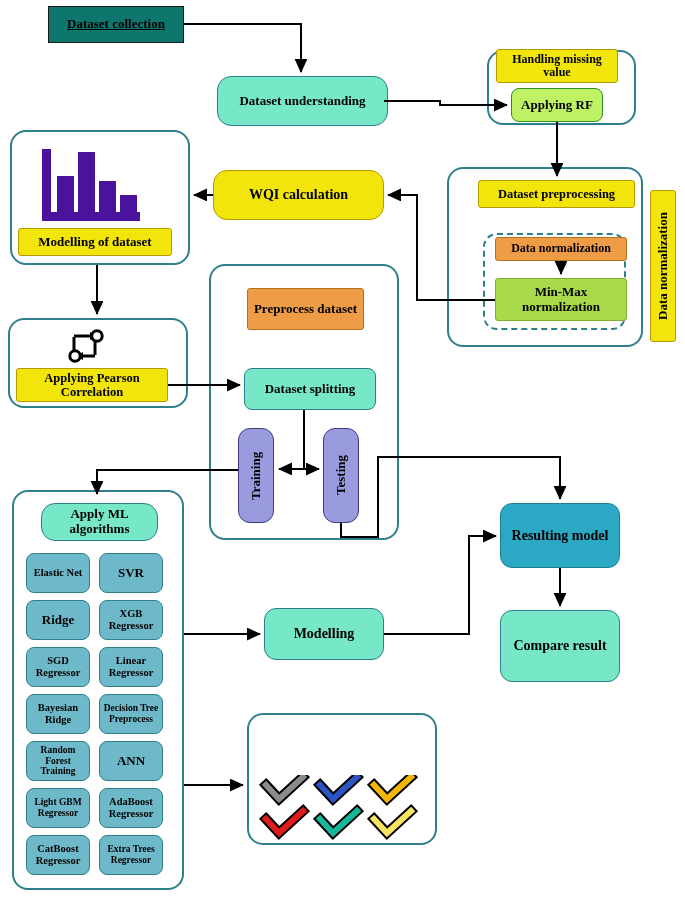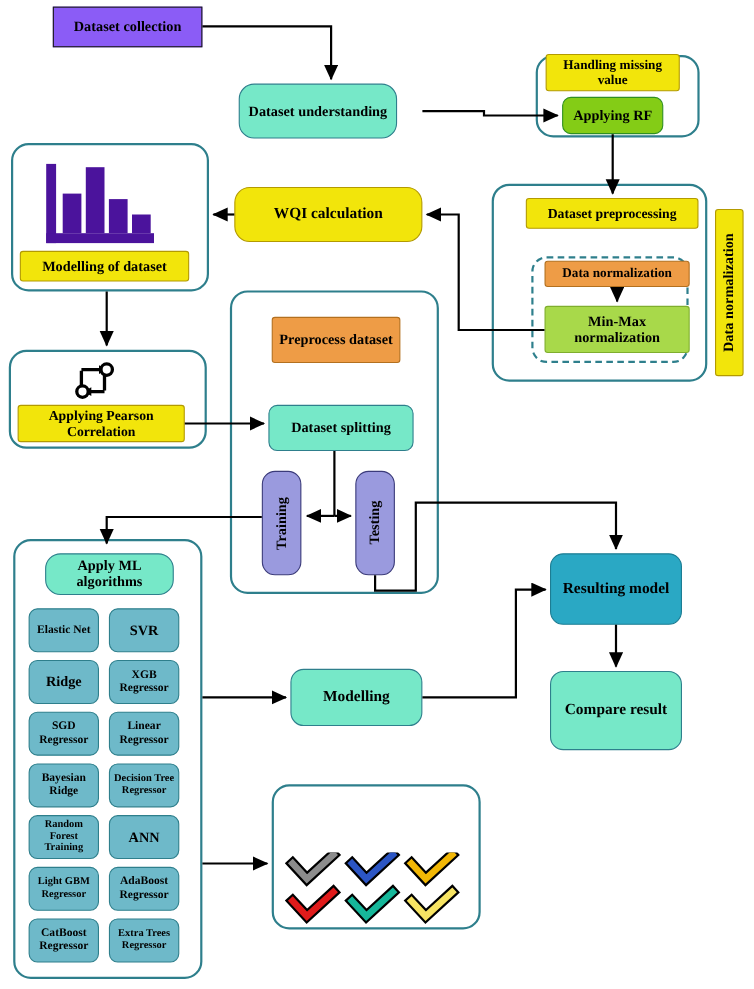--- a/index.html
+++ b/index.html
@@ -31,26 +31,26 @@
   }
   .dashed{
     position:absolute;
     box-sizing:border-box;
     background:transparent;
     border:2px dashed #2e7f8c;
     border-radius:14px;
     z-index:2;
   }
   
-  .salmon   {background:#8b5cf6;border:1.5px solid #1a1a1a;border-radius:0;}
+  .salmon   {background:#0f766e;border:1.5px solid #1a1a1a;border-radius:0;text-decoration:underline;}
   .aqua     {background:#76e8c8;border:1.5px solid #2e7f8c;border-radius:14px;}
   .aqua-sq  {background:#76e8c8;border:1.5px solid #2e7f8c;border-radius:8px;}
   .yellow   {background:#f2e50b;border:1.5px solid #b39a00;border-radius:3px;}
   .yellow-r {background:#f2e50b;border:1.5px solid #b39a00;border-radius:14px;}
-  .green    {background:#84cc16;border:1.5px solid #2f8f22;border-radius:8px;}
+  .green    {background:#bef264;border:1.5px solid #2f8f22;border-radius:8px;}
   .ygreen   {background:#a8d94a;border:1.5px solid #7fae2d;border-radius:3px;}
   .orange   {background:#ee9c46;border:1.5px solid #b3701f;border-radius:3px;}
   .orange-l {background:#f6c38a;border:1.5px solid #b3801f;border-radius:3px;}
   .purple   {background:#9a9ade;border:1.5px solid #3b3b7a;border-radius:12px;}
   .steel    {background:#6eb9c9;border:1.5px solid #2e7f8c;border-radius:12px;}
   .teal-dk  {background:#2aa8c4;border:1.5px solid #1d7d93;border-radius:12px;}
   .mint     {background:#76e8c8;border:1.5px solid #2e7f8c;border-radius:12px;}
   .vert{
     writing-mode:vertical-rl;
     transform:rotate(180deg);
@@ -79,21 +79,21 @@
   <div class="shell" style="left:8px;top:318px;width:180px;height:90px;"></div>
 
   <div class="shell" style="left:209px;top:264px;width:190px;height:276px;"></div>
 
   <div class="shell" style="left:12px;top:490px;width:172px;height:400px;"></div>
 
   <div class="shell" style="left:247px;top:713px;width:190px;height:132px;"></div>
 
   <div class="node salmon" style="left:48px;top:6px;width:136px;height:37px;font-size:13px;">Dataset collection</div>
 
-  <div class="node aqua" style="left:217px;top:76px;width:144px;height:50px;font-size:13px;">Dataset understanding</div>
+  <div class="node aqua" style="left:217px;top:76px;width:171px;height:50px;font-size:13px;">Dataset understanding</div>
 
   <div class="node yellow" style="left:496px;top:49px;width:122px;height:34px;font-size:12px;padding:2px 3px;">Handling missing value</div>
 
   <div class="node green" style="left:511px;top:88px;width:92px;height:34px;font-size:13px;">Applying RF</div>
 
   <div class="node yellow" style="left:478px;top:180px;width:157px;height:28px;font-size:12.5px;">Dataset preprocessing</div>
 
   <div class="node orange" style="left:495px;top:237px;width:132px;height:24px;font-size:12px;">Data normalization</div>
 
   <div class="node ygreen" style="left:495px;top:278px;width:132px;height:43px;font-size:13px;">Min-Max normalization</div>
@@ -137,21 +137,21 @@
   <div class="node aqua" style="left:41px;top:503px;width:117px;height:38px;font-size:13px;">Apply ML algorithms</div>
 
   <div id="ml-grid" style="position:absolute;left:26px;top:553px;width:146px;height:330px;z-index:3;">
       <div class="node steel" style="left: 0px; top: 0px; width: 64px; height: 40px; font-size: 10.5px; padding: 4px 2px; border-radius: 8px;">Elastic Net</div>
       <div class="node steel" style="left: 73px; top: 0px; width: 64px; height: 40px; font-size: 13px; padding: 0px 2px; border-radius: 8px;">SVR</div>
       <div class="node steel" style="left: 0px; top: 47px; width: 64px; height: 40px; font-size: 13px; padding: 0px 2px; border-radius: 8px;">Ridge</div>
       <div class="node steel" style="left: 73px; top: 47px; width: 64px; height: 40px; font-size: 10.5px; padding: 0px 2px; border-radius: 8px;">XGB Regressor</div>
       <div class="node steel" style="left: 0px; top: 94px; width: 64px; height: 40px; font-size: 10.5px; padding: 0px 2px; border-radius: 8px;">SGD Regressor</div>
       <div class="node steel" style="left: 73px; top: 94px; width: 64px; height: 40px; font-size: 10.5px; padding: 0px 2px; border-radius: 8px;">Linear Regressor</div>
       <div class="node steel" style="left: 0px; top: 141px; width: 64px; height: 40px; font-size: 10.5px; padding: 0px 2px; border-radius: 8px;">Bayesian Ridge</div>
-      <div class="node steel" style="left: 73px; top: 141px; width: 64px; height: 40px; font-size: 9.5px; padding: 0px 2px; border-radius: 8px;">Decision Tree Regressor</div>
+      <div class="node steel" style="left: 73px; top: 141px; width: 64px; height: 40px; font-size: 9.5px; padding: 0px 2px; border-radius: 8px;">Decision Tree Preprocess</div>
       <div class="node steel" style="left: 0px; top: 188px; width: 64px; height: 40px; font-size: 9.5px; padding: 0px 2px; border-radius: 8px;">Random Forest Training</div>
       <div class="node steel" style="left: 73px; top: 188px; width: 64px; height: 40px; font-size: 13px; padding: 0px 2px; border-radius: 8px;">ANN</div>
       <div class="node steel" style="left: 0px; top: 235px; width: 64px; height: 40px; font-size: 9.5px; padding: 0px 2px; border-radius: 8px;">Light GBM Regressor</div>
       <div class="node steel" style="left: 73px; top: 235px; width: 64px; height: 40px; font-size: 10.5px; padding: 0px 2px; border-radius: 8px;">AdaBoost Regressor</div>
       <div class="node steel" style="left: 0px; top: 282px; width: 64px; height: 40px; font-size: 10.5px; padding: 0px 2px; border-radius: 8px;">CatBoost Regressor</div>
       <div class="node steel" style="left: 73px; top: 282px; width: 64px; height: 40px; font-size: 9.5px; padding: 0px 2px; border-radius: 8px;">Extra Trees Regressor</div>
     </div>
 
   <div class="node mint" style="left:264px;top:608px;width:120px;height:52px;font-size:14px;">Modelling</div>
 

